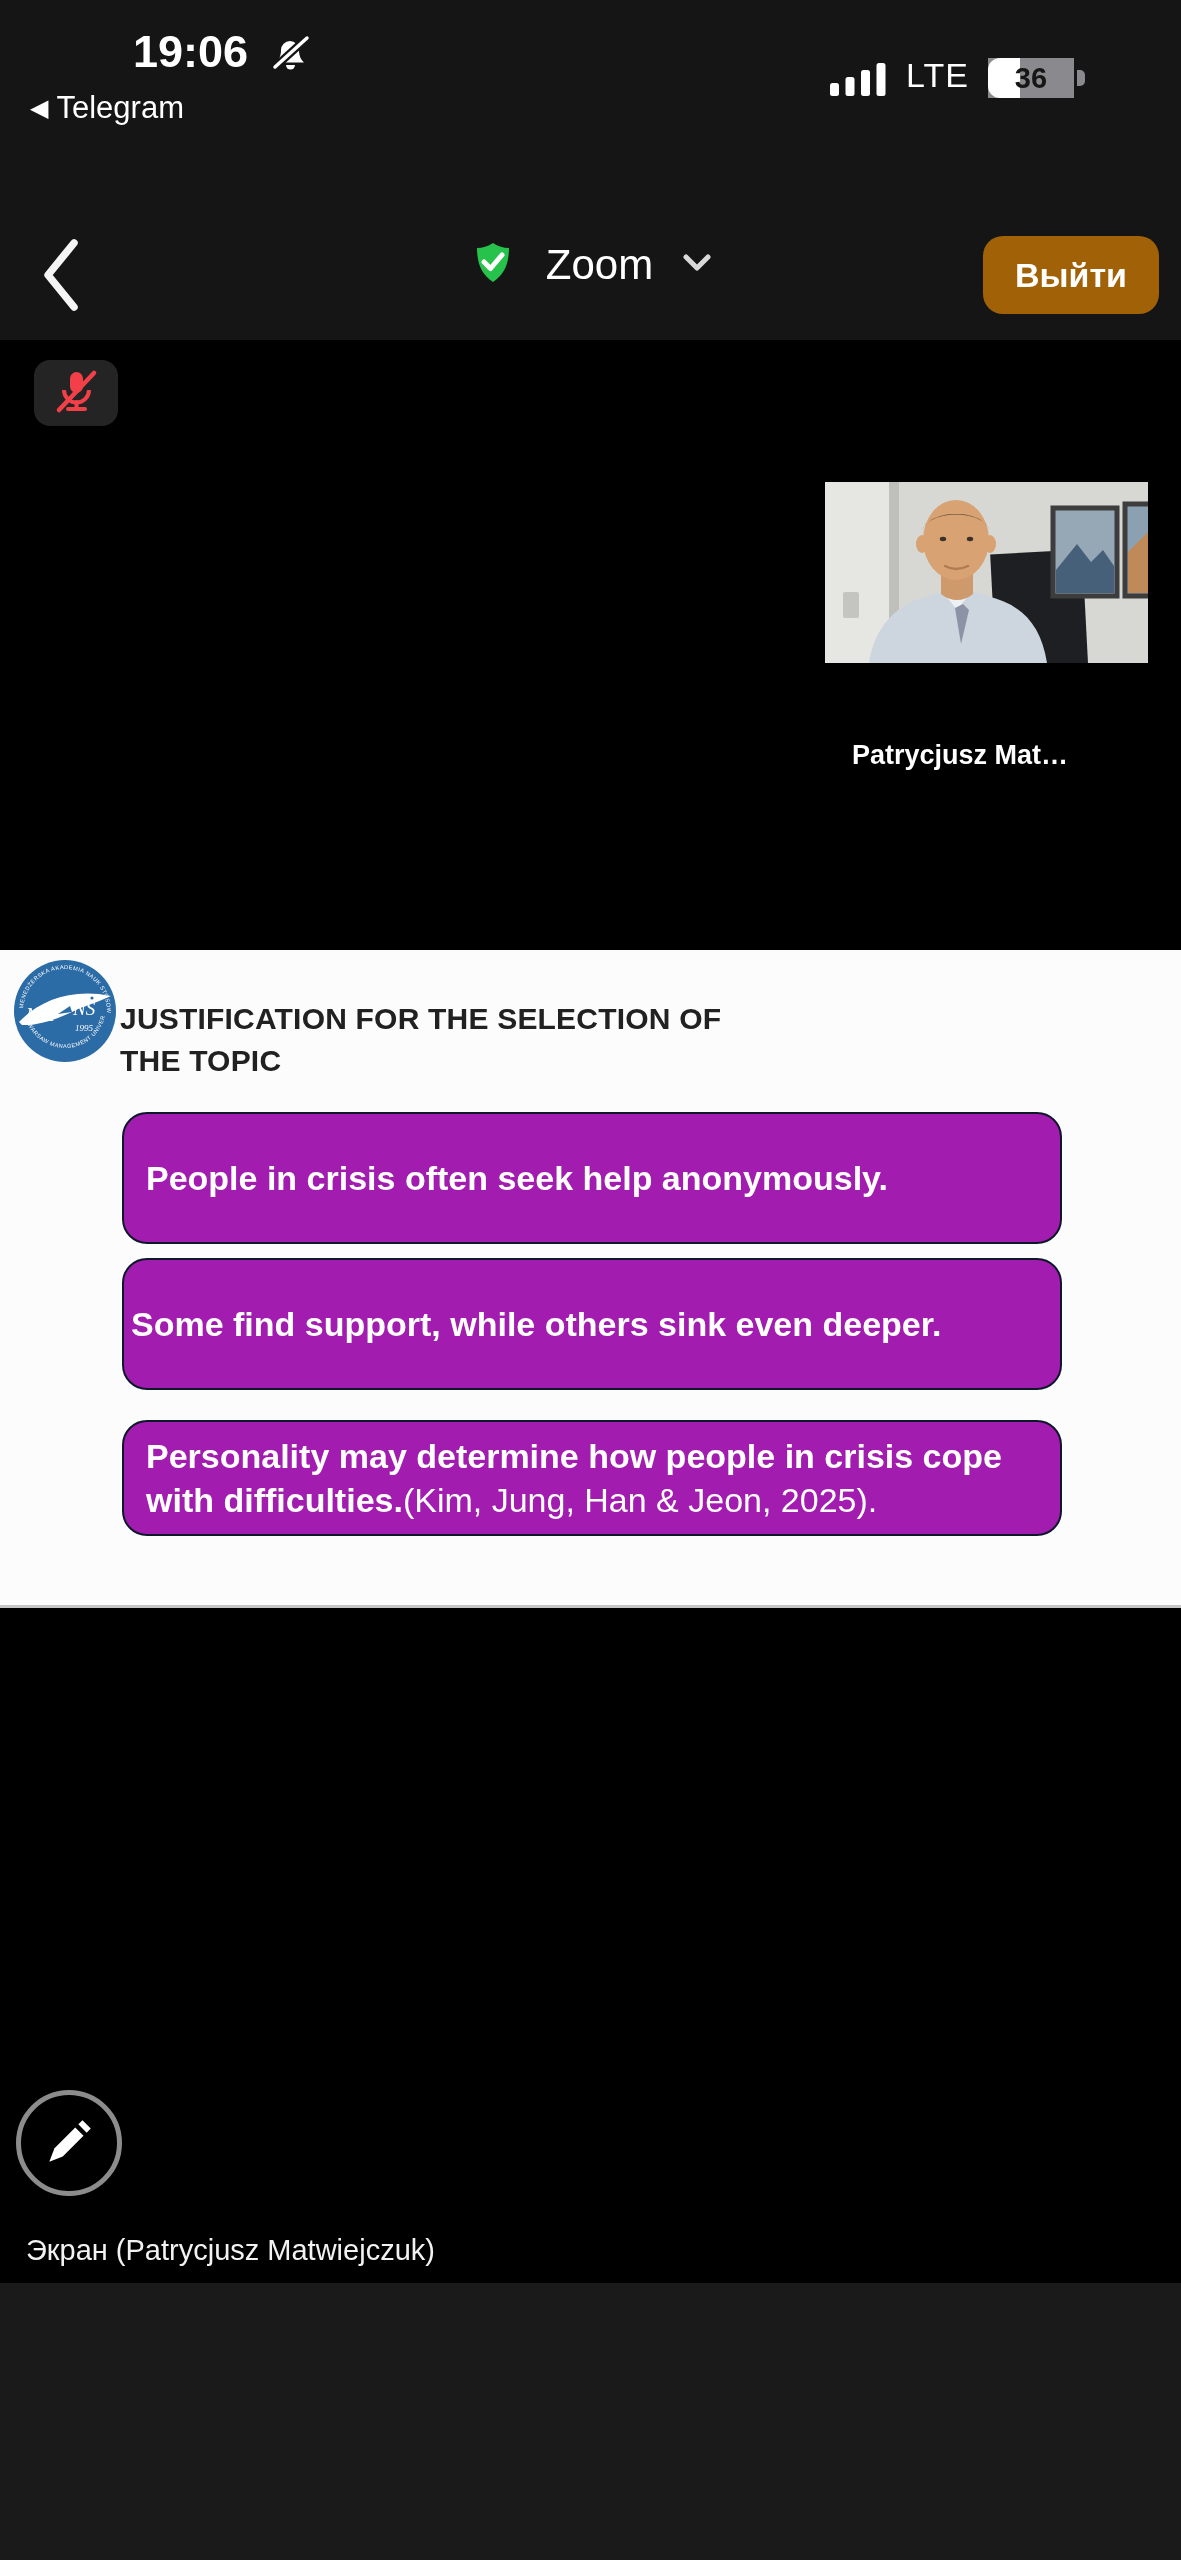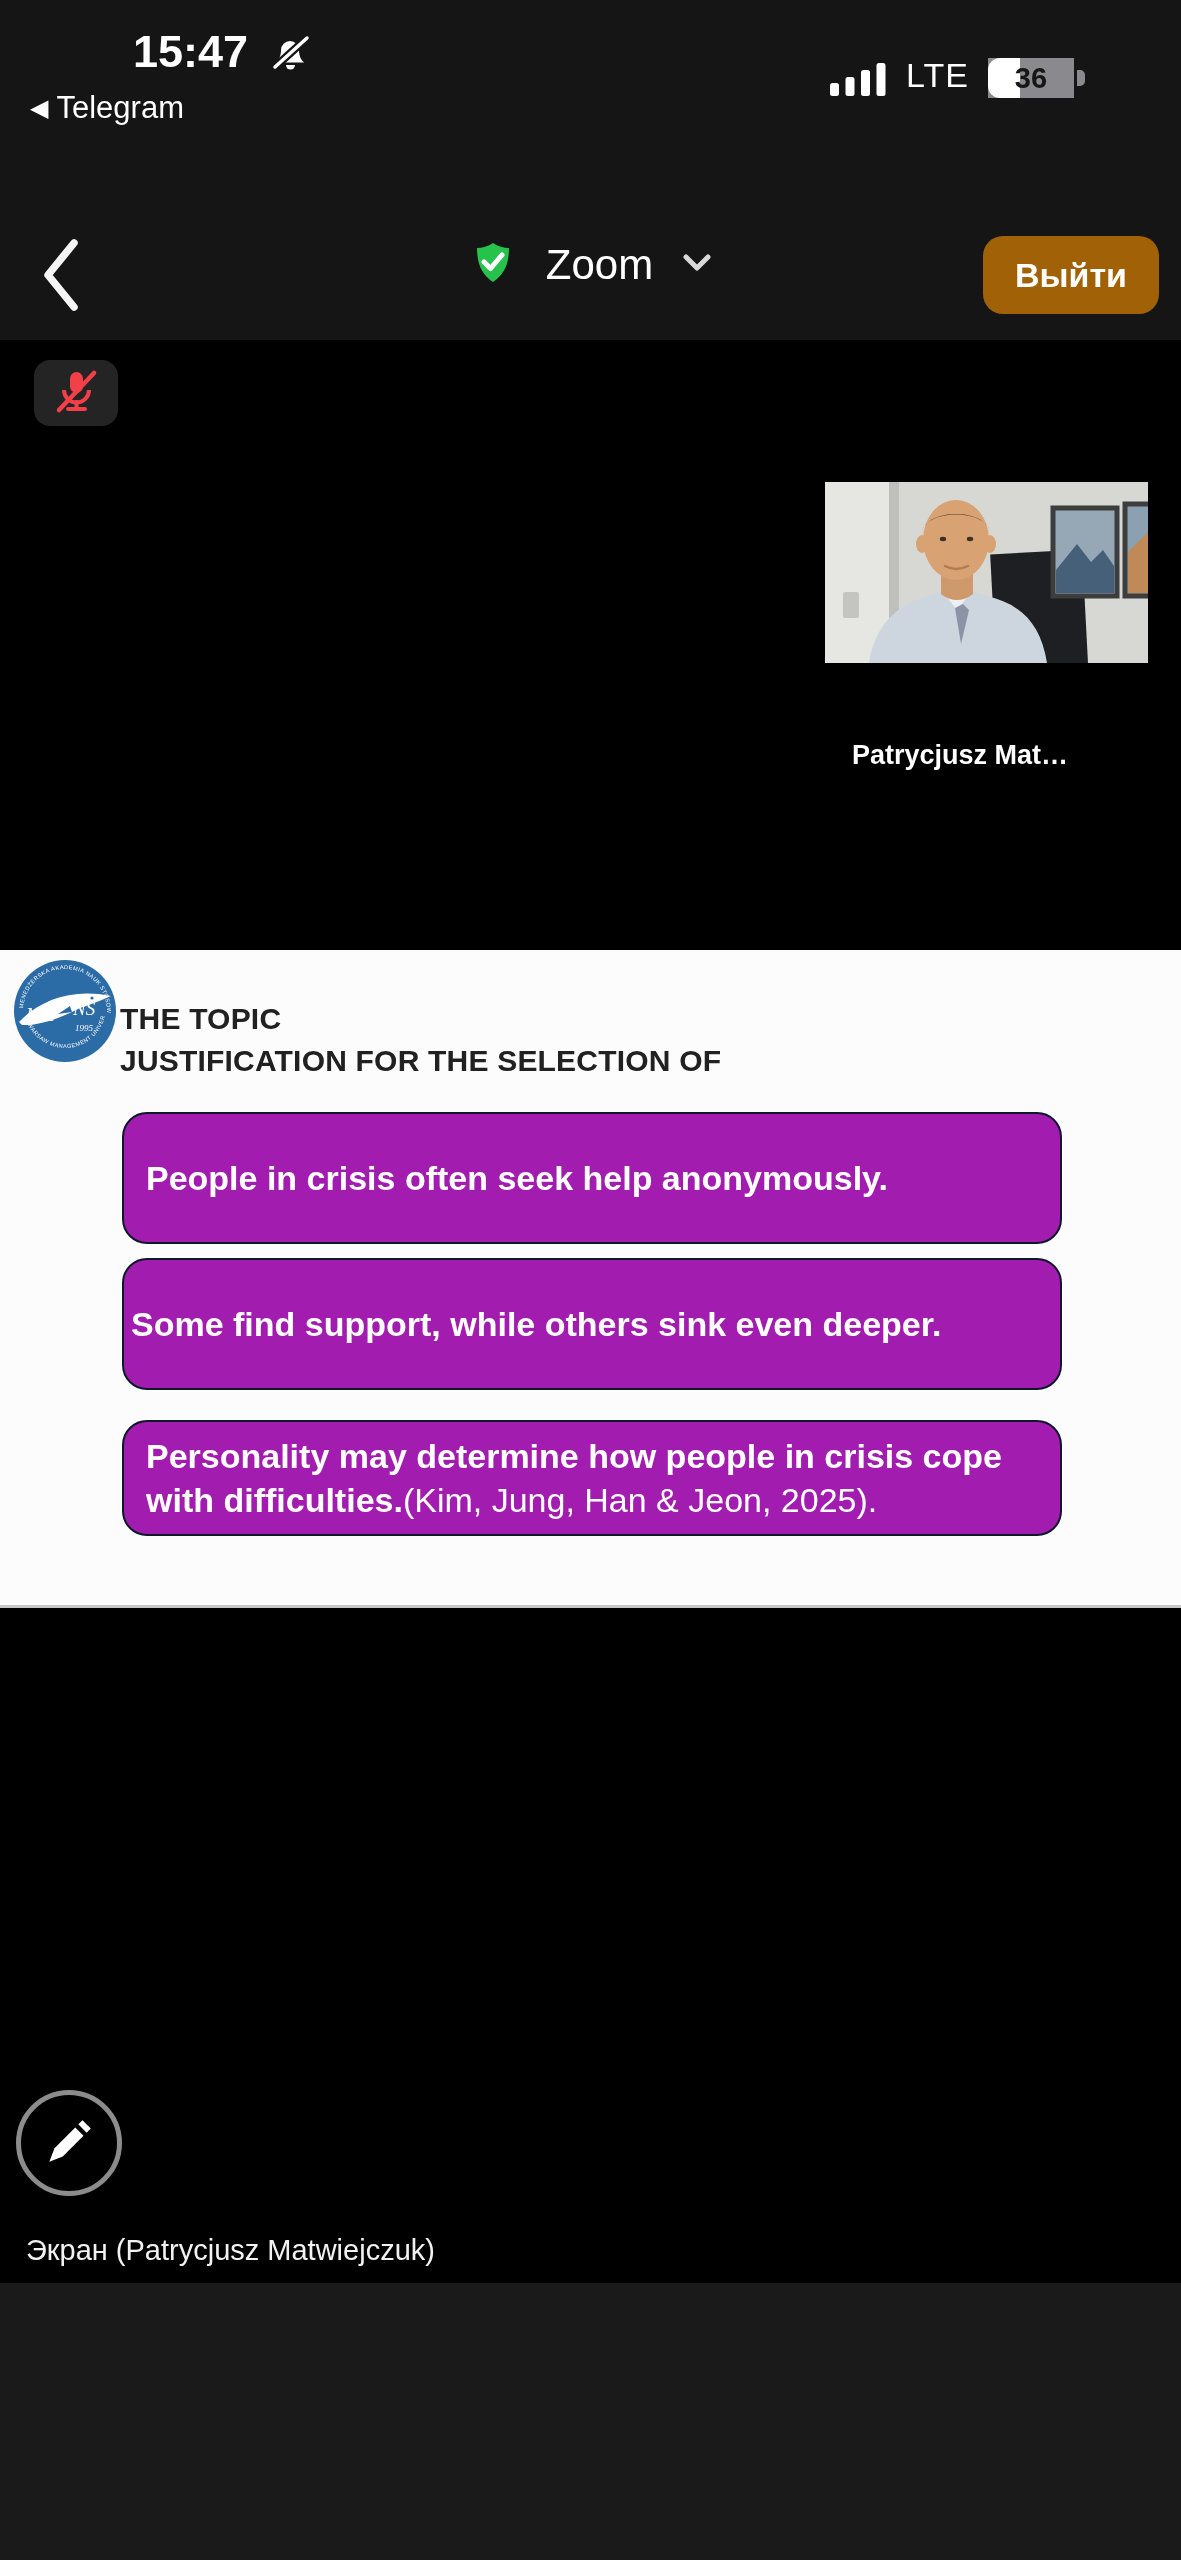--- a/index.html
+++ b/index.html
@@ -47,21 +47,21 @@
   
   .toolbar{position:absolute;left:0;top:2283px;width:1181px;height:277px;background:#1A1A1A;}
 </style>
 </head>
 <body>
 
 <div class="phone">
 
   <div class="chrome-top">
 
-    <div class="sb-time">15:47</div>
+    <div class="sb-time">19:06</div>
     <span class="sb-bell">
       <svg width="48" height="48" viewBox="0 0 48 48">
         <path d="M24 7a9 9 0 0 1 9 9c0 7 2.5 10 5 12.5H10c2.5-2.5 5-5.5 5-12.5a9 9 0 0 1 9-9z" fill="#fff"></path>
         <path d="M20 31a4.5 4.5 0 0 0 9 0z" fill="#fff"></path>
         <line x1="9" y1="33" x2="41" y2="4" stroke="#151515" stroke-width="8" stroke-linecap="round"></line>
         <line x1="9" y1="33" x2="41" y2="4" stroke="#fff" stroke-width="3.5" stroke-linecap="round"></line>
       </svg>
     </span>
 
     <div class="sb-backapp">
@@ -168,22 +168,22 @@
         <text font-size="5.6" fill="#fff" letter-spacing="0.5">
           <textPath href="#ringTop" startOffset="2%">MENEDŻERSKA AKADEMIA NAUK STOSOWANYCH W WARSZAWIE</textPath>
         </text>
         <text font-size="5.6" fill="#fff" letter-spacing="0.5">
           <textPath href="#ringBottom" startOffset="8%">WARSAW MANAGEMENT UNIVERSITY</textPath>
         </text>
       </svg>
     </span>
 
     <div class="slide-title">
+      <div>JUSTIFICATION FOR THE SELECTION OF</div>
       <div>THE TOPIC</div>
-      <div>JUSTIFICATION FOR THE SELECTION OF</div>
     </div>
 
     <div class="sbox sbox1">
       <div class="bt">People in crisis often seek help anonymously.</div>
     </div>
     <div class="sbox sbox2">
       <div class="bt">Some find support, while others sink even deeper.</div>
     </div>
     <div class="sbox sbox3">
       <div class="bt"><span>Personality may determine how people in crisis cope with difficulties.</span><span class="rt">(Kim, Jung, Han &amp; Jeon, 2025).</span></div>

